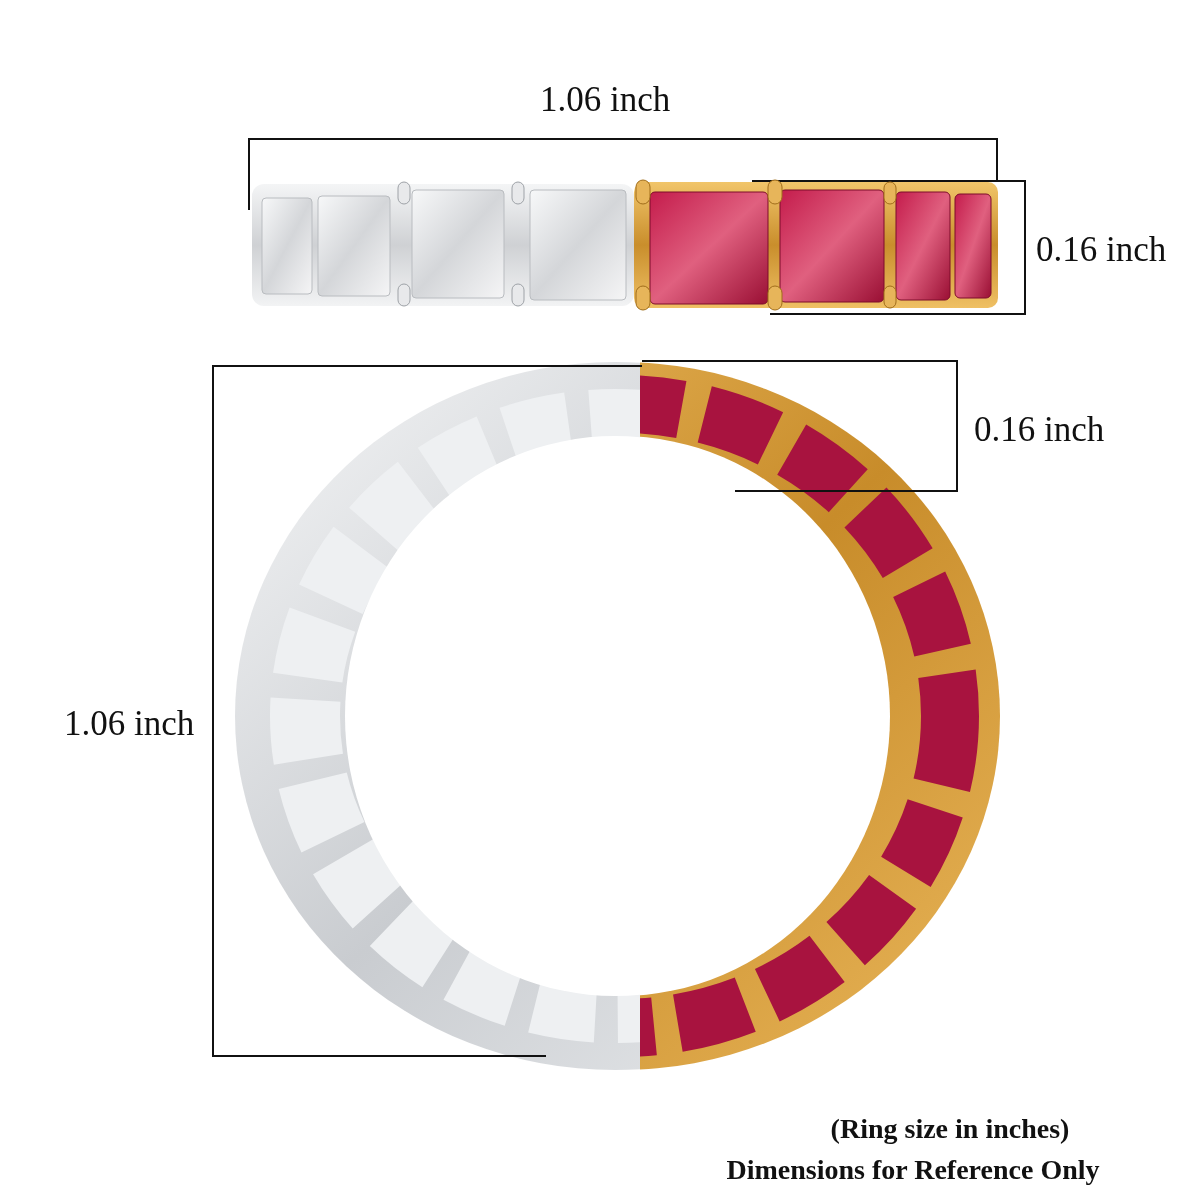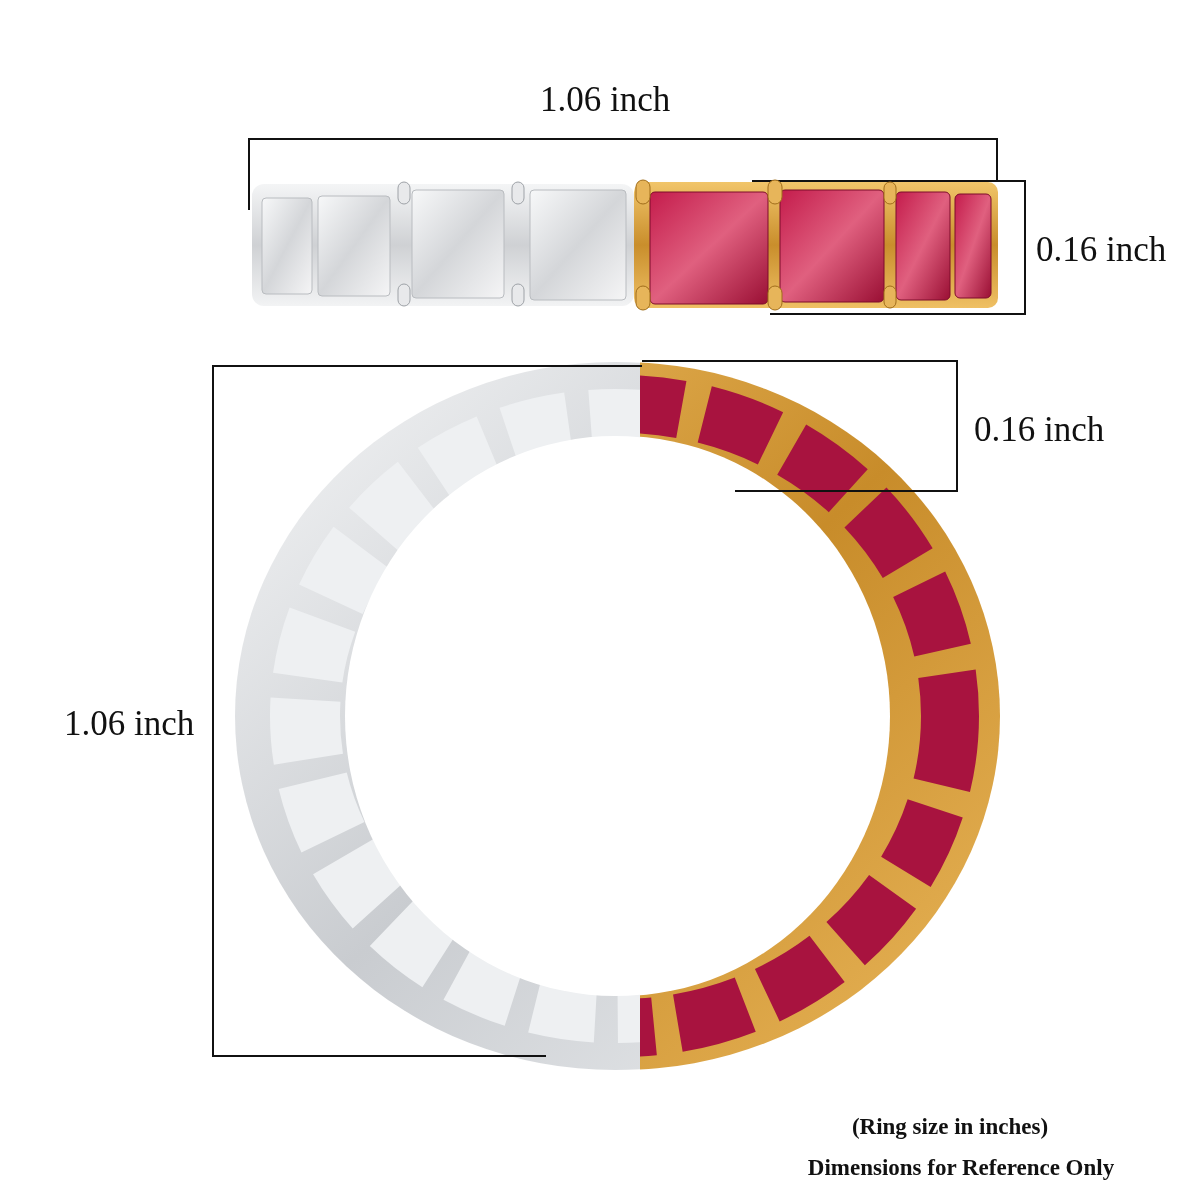--- a/index.html
+++ b/index.html
@@ -1,20 +1,20 @@
 <!DOCTYPE html>
 <html><head>
   <meta charset="utf-8">
   <style>
     html, body { margin: 0; padding: 0; background: #ffffff; }
     body { width: 1200px; height: 1200px; position: relative; overflow: hidden;
            font-family: "Liberation Serif", "DejaVu Serif", serif; color: #111; }
     .abs { position: absolute; }
     .label { font-size: 35px; white-space: nowrap; line-height: 1; }
-    .note { font-size: 23px; font-weight: bold; white-space: nowrap; line-height: 1; text-align: center; }
+    .note { font-size: 28px; font-weight: bold; white-space: nowrap; line-height: 1; text-align: center; }
     .line { position: absolute; background: #111; }
     svg { position: absolute; left: 0; top: 0; }
   </style>
 </head>
 <body>
 
 <div>
   <div class="abs label" style="left:540px; top:82px;">1.06 inch</div>
 
   <div class="line" style="left:248px; top:138px; width:750px; height:2px;"></div>
@@ -113,13 +113,13 @@
   <div class="line" style="left:212px; top:1055px; width:334px; height:2px;"></div>
   <div class="abs label" style="left:64px; top:706px;">1.06 inch</div>
 
   <div class="line" style="left:642px; top:360px; width:316px; height:2px;"></div>
   <div class="line" style="left:956px; top:360px; width:2px; height:132px;"></div>
   <div class="line" style="left:735px; top:490px; width:223px; height:2px;"></div>
   <div class="abs label" style="left:974px; top:412px;">0.16 inch</div>
 </div>
 
 <div class="abs note" style="left:760px; top:1115px; width:380px;">(Ring size in inches)</div>
-<div class="abs note" style="left:736px; top:1156px; width:450px;font-family:Liberation Serif, serif;">Dimensions for Reference Only</div>
+<div class="abs note" style="left:688px; top:1156px; width:450px;font-family:Liberation Serif, serif;">Dimensions for Reference Only</div>
 
 </body></html>

